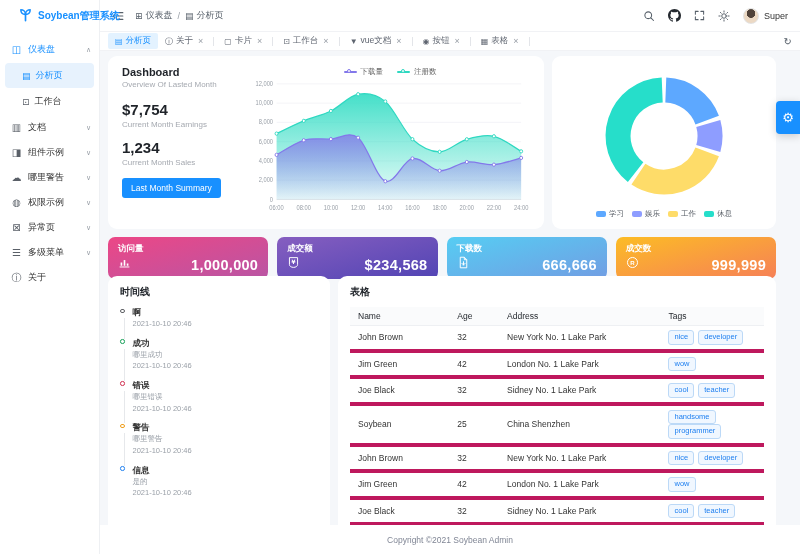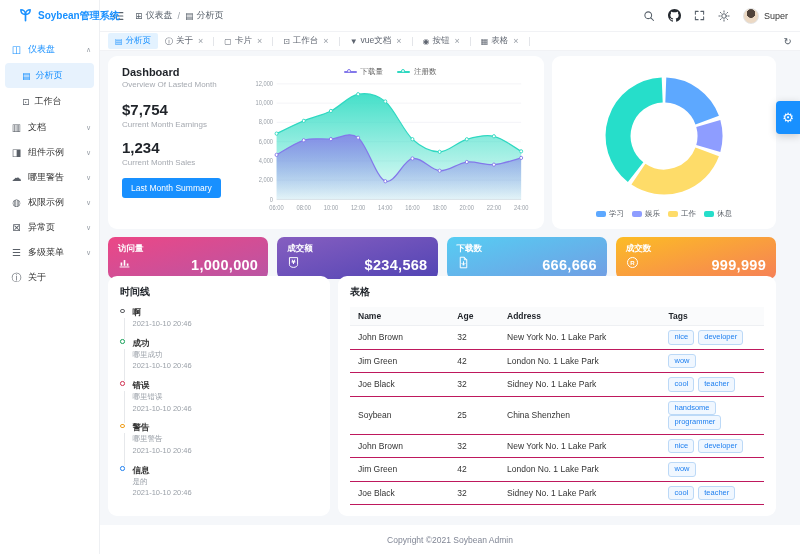--- a/index.html
+++ b/index.html
@@ -75,22 +75,22 @@
   .panel { padding:9px 12px; }
   .panel-title { font-size:10px; font-weight:bold; color:#1f2329; margin-bottom:8px; }
 
   .tl-item { display:flex; gap:8px; position:relative; padding-bottom:8px; }
   .tl-item:not(:last-child)::before { content:""; position:absolute; left:3.5px; top:11px; bottom:-1px; width:1px; background:#e6e8eb; }
   .tl-dot { width:4.5px; height:4.5px; border-radius:50%; border:1.7px solid; background:#fff; flex:none; margin-top:1.5px; }
   .tl-title { font-size:8.5px; font-weight:600; color:#333; line-height:1.3; }
   .tl-sub { font-size:7.5px; color:#9aa0a8; line-height:1.55; }
 
   table.data-table { width:100%; border-collapse:collapse; font-size:8.5px; color:#333; }
-  .data-table th { text-align:left; font-weight:700; background:#fafbfc; padding:4px 8px; border-bottom:1px solid #eef0f3; color:#1f2329; }
-  .data-table td { padding:4px 8px; border-bottom:1px solid #be185d; }
+  .data-table th { text-align:left; font-weight:400; background:#fafbfc; padding:4px 8px; border-bottom:1px solid #eef0f3; color:#1f2329; }
+  .data-table td { padding:4px 8px; border-bottom:4px solid #be185d; }
   .tag { display:inline-block; font-size:7.5px; color:#2080f0; background:#f0f7ff; border:1px solid #bcd9f7; border-radius:3px; padding:1px 5px; margin-right:4px; line-height:1.4; }
 
   .footer { position:absolute; left:0; right:0; bottom:0; height:29px; background:#fff; display:flex; align-items:center; justify-content:center; font-size:8.5px; color:#808695; }
 
   .gear-btn { position:absolute; right:0; top:101px; width:24px; height:33px; background:#1890ff; border-radius:4px 0 0 4px; color:#fff; display:flex; align-items:center; justify-content:center; font-size:13px; z-index:20; cursor:pointer; box-shadow:0 2px 8px rgba(0,0,0,.18); }
 </style>
 </head>
 <body>
 
 <div class="app">

